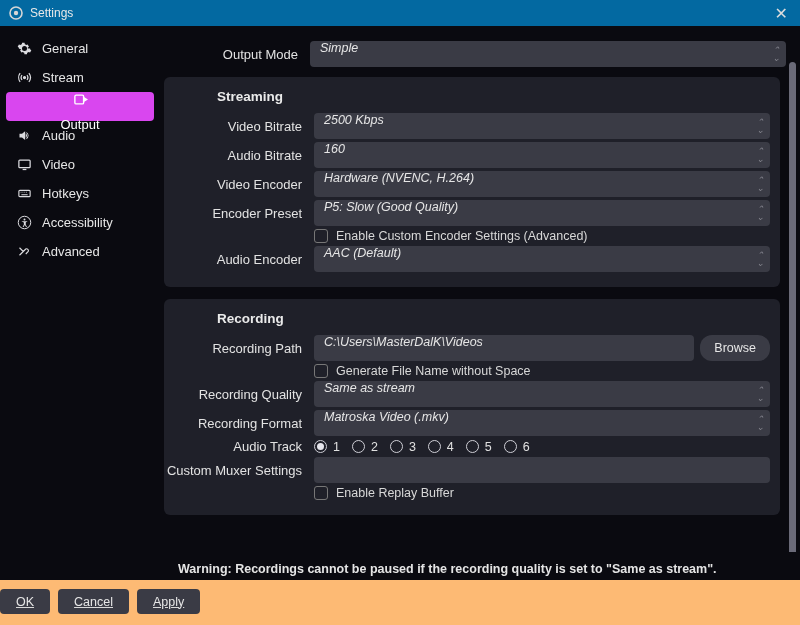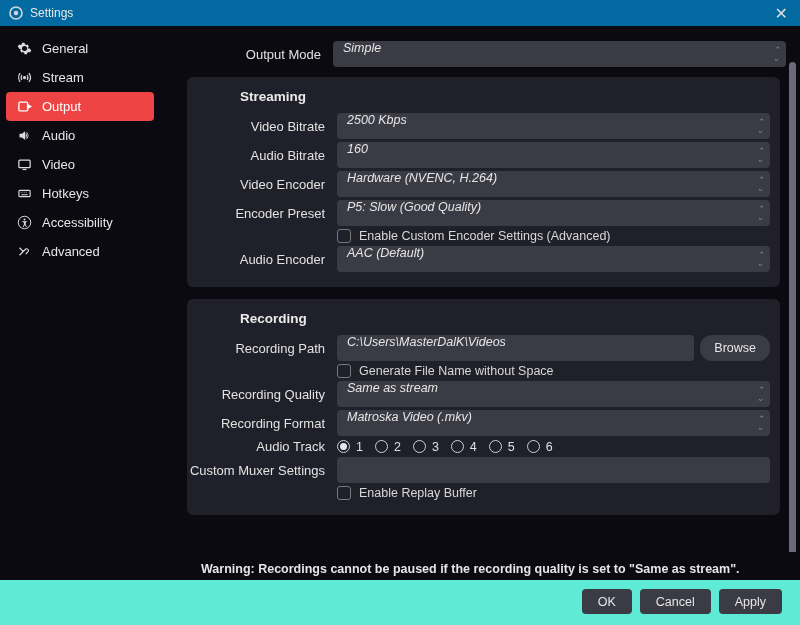--- a/index.html
+++ b/index.html
@@ -23,40 +23,40 @@
     width: 16px; height: 16px; margin-right: 6px;
     display: inline-flex; align-items: center; justify-content: center;
   }
   .titlebar .title { font-size: 12px; color: #e8e8e8; }
   .titlebar .spacer { flex: 1; }
   .titlebar .close { font-size: 16px; color: #ddd; cursor: pointer; padding: 0 4px; }
 
   .window-body {
     display: flex;
     height: 554px;
-    gap: 23px;
   }
   .sidebar {
     width: 160px;
     padding: 8px 6px;
   }
   .sidebar .item {
     display: flex;
     align-items: center;
     gap: 10px;
     height: 29px;
     padding: 0 10px;
     border-radius: 4px;
     color: #e6e6e6;
     cursor: pointer;
     font-size: 13px;
   }
   .sidebar .item.active {
-    background: #ef4444;
+    background: #d946ef;
     color: #fff;
+    flex-direction: column;
   }
   .sidebar .icon { width: 16px; display:inline-flex; justify-content:center; color: #dcdce0; }
   .sidebar .item.active .icon { color: #fff; }
 
   .content-wrap {
     flex: 1;
     display: flex;
     flex-direction: column;
   }
   .content {
@@ -182,26 +182,26 @@
 
   .warning {
     color: #e5e5e5;
     font-weight: 700;
     font-size: 12.5px;
     padding: 10px 0 4px 18px;
   }
 
   .footer {
     display: flex;
-    justify-content: flex-end;
     gap: 8px;
     padding: 8px 18px 10px 0;
-    background: #5eead4;
+    background: #fdba74;
     height: 45px;
     align-items: center;
+    text-decoration: underline;
   }
   .footer button {
     background: #3a3b45;
     color: #e6e6e6;
     border: none;
     height: 25px;
     padding: 0 16px;
     border-radius: 4px;
     cursor: pointer;
     font-size: 12.5px;

